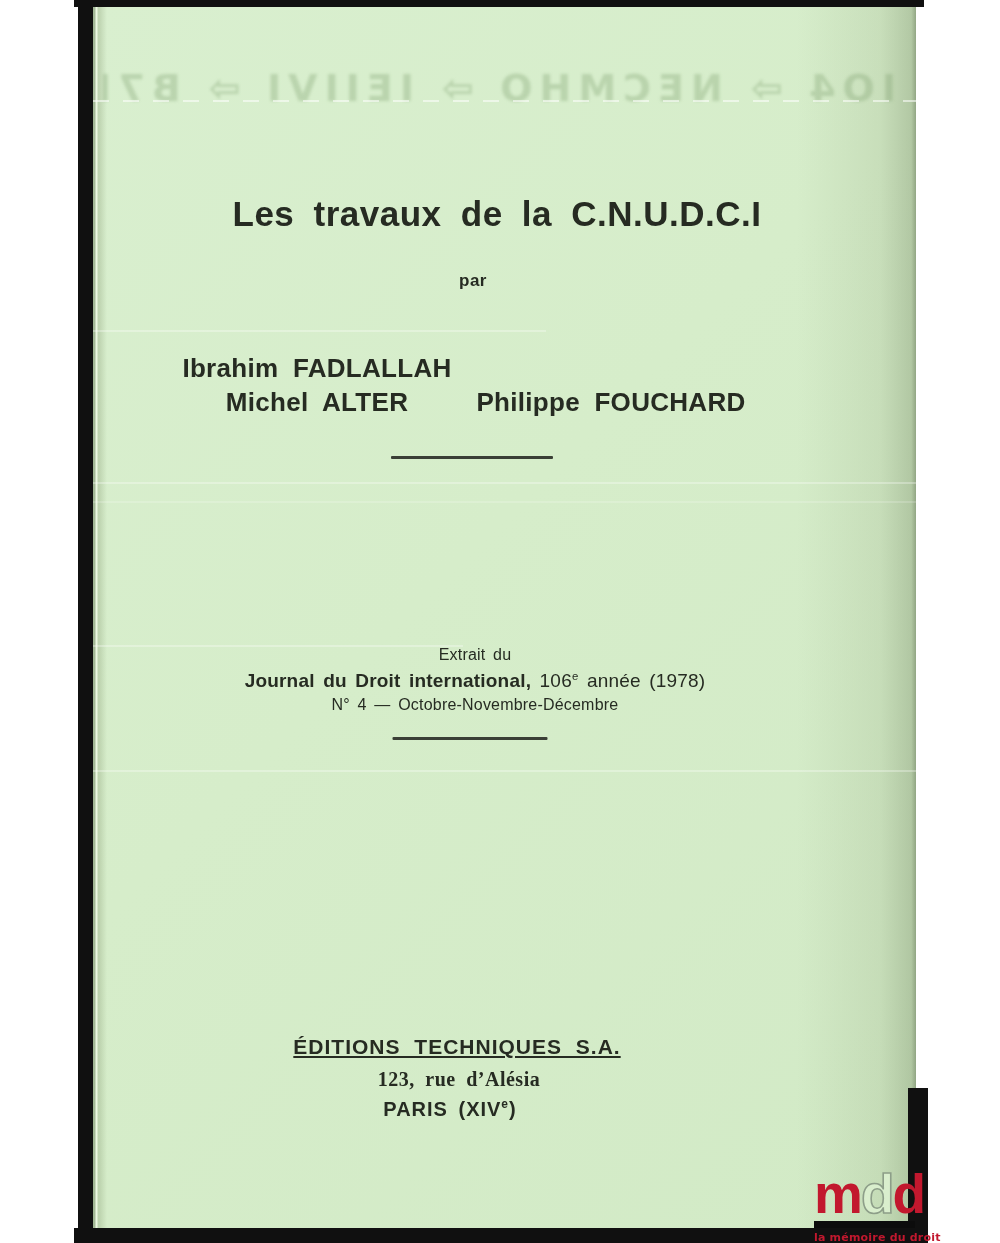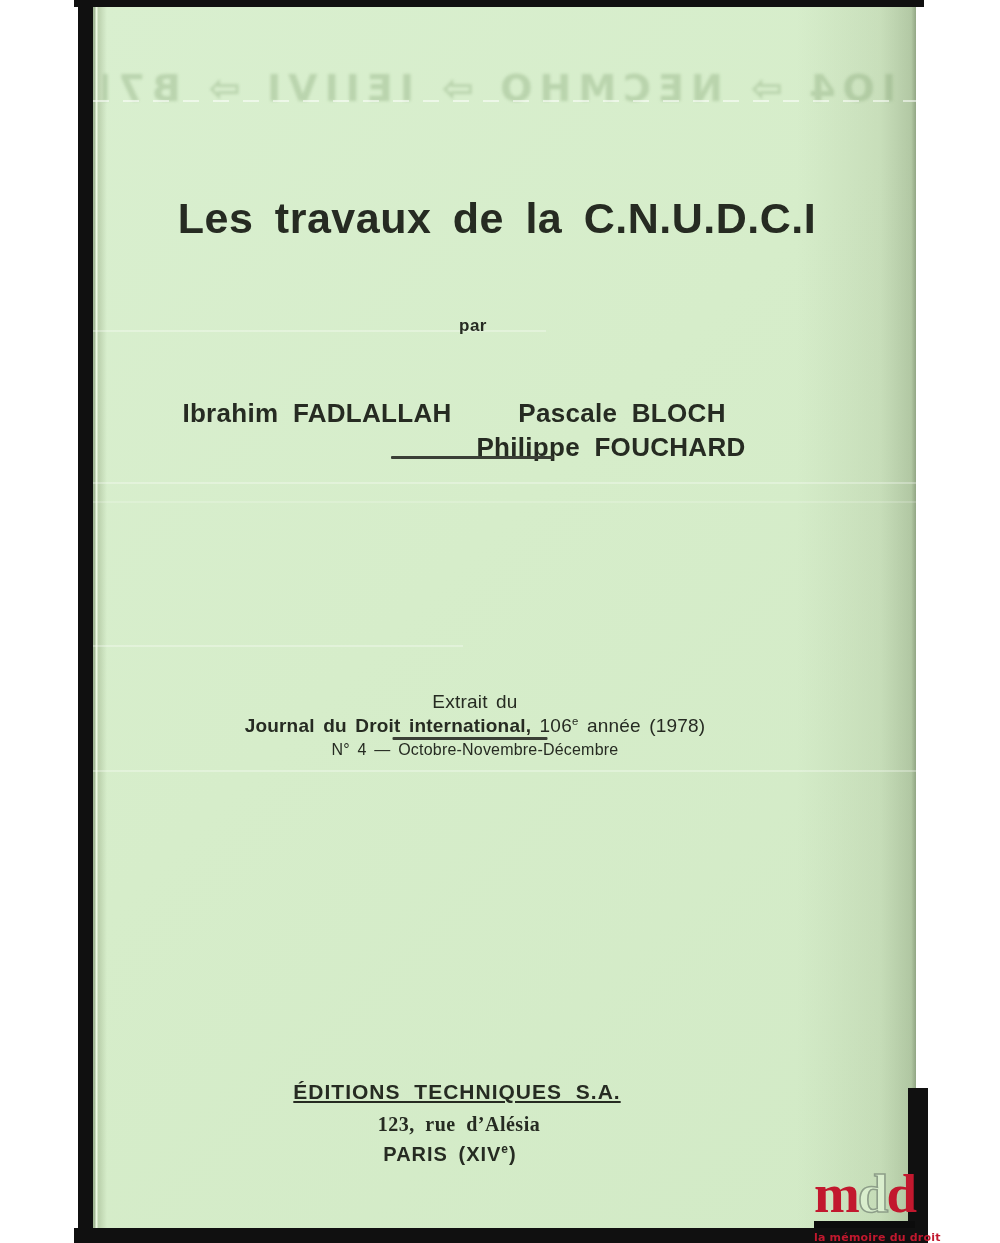--- a/index.html
+++ b/index.html
@@ -63,58 +63,58 @@
   }
   .crease.solid{background:rgba(255,255,255,.30);}
   .c1{top:96px;}
   .c2{top:326px;right:45%;}
   .c3{top:478px;}
   .c4{top:497px;opacity:.6;}
   .c5{top:641px;right:55%;}
   .c6{top:766px;}
 
   
-  .ink{color:#262b22;margin-top:45px;}
+  .ink{color:#262b22;}
   .abs{position:absolute;transform:translateX(-50%);white-space:nowrap;z-index:4;}
 
   .title{
     left:404px;top:190px;
-    font-size:43px;font-weight:700;letter-spacing:.5px;word-spacing:9px;
+    font-size:35px;font-weight:700;letter-spacing:.5px;word-spacing:9px;
   }
   .byline{left:380px;top:267px;font-size:17px;font-weight:700;letter-spacing:.5px;}
 
   .author{font-size:26px;font-weight:700;letter-spacing:.3px;word-spacing:7px;}
   .a1{left:380px;top:303px;}
   .a2l{left:224px;top:349px;}
   .a2r{left:529px;top:349px;}
   .a3l{left:224px;top:383px;}
   .a3r{left:518px;top:383px;}
 
   .divider{height:3px;background:#3a3f36;border-radius:1px;z-index:4;position:absolute;transform:translateX(-50%);}
   .d1{left:379px;top:452px;width:162px;}
   .d2{left:377px;top:733px;width:155px;}
 
   .extract-line{font-size:16px;letter-spacing:.2px;word-spacing:3px;}
-  .e1{left:382px;top:642px;font-size:19px;}
+  .e1{left:382px;top:642px;font-size:16px;}
   .e2{left:382px;top:666px;font-size:19px;}
   .e2 b{font-weight:700;}
   .e3{left:382px;top:692px;}
   .sup{font-size:60%;vertical-align:super;line-height:0;}
 
   .publisher-line{font-weight:700;}
   .p1{left:364px;top:1031px;font-size:21px;letter-spacing:1px;word-spacing:7px;text-decoration:underline;}
   .p2{left:366px;top:1064px;font-size:20px;letter-spacing:.5px;word-spacing:5px;font-family:Liberation Serif, serif;}
   .p3{left:357px;top:1094px;font-size:20px;letter-spacing:1px;word-spacing:4px;}
 
   
   .mdd{position:absolute;left:814px;top:1172px;width:112px;z-index:5;}
   .mdd-letters{
     height:46px;line-height:44px;font-size:55px;font-weight:700;
     letter-spacing:-2px;
-    font-family:Liberation Serif, serif;
+    font-family:Liberation Sans, sans-serif;
     color:#c2182e;
   }
   .mdd-letters .outline{
     color:#d9eecd;
     -webkit-text-stroke:1.6px #8d9e89;
   }
   .mdd-bar{width:101px;height:7px;background:#0c0c0c;margin-top:3px;}
   .mdd-tagline{
     margin-top:3px;font-size:11px;font-weight:700;color:#c2182e;
     letter-spacing:.2px;white-space:nowrap;
@@ -138,21 +138,21 @@
   <div class="crease solid c3"></div>
   <div class="crease solid c4"></div>
   <div class="crease solid c5"></div>
   <div class="crease solid c6"></div>
 
   <h1 class="abs ink title" style="margin:0;">Les travaux de la C.N.U.D.C.I</h1>
 
   <div class="abs ink byline">par</div>
 
   <div class="abs ink author a2l">Ibrahim FADLALLAH</div>
-  <div class="abs ink author a2r">Pascale BLOCH</div>
+  <div class="abs ink author a3l">Michel ALTER</div>
   <div class="abs ink author a3r">Philippe FOUCHARD</div>
 
   <div class="divider d1"></div>
 
   <div class="abs ink extract-line e1">Extrait du</div>
   <div class="abs ink extract-line e2">
     <b>Journal du Droit international,</b><span> 106</span><sup class="sup">e</sup><span> année (1978)</span>
   </div>
   <div class="abs ink extract-line e3">N° 4 — Octobre-Novembre-Décembre</div>
 

